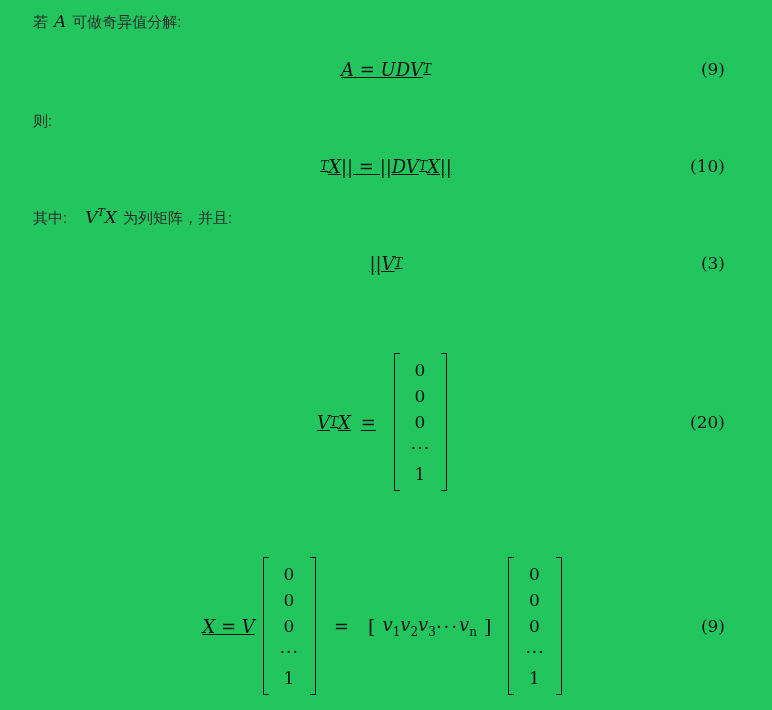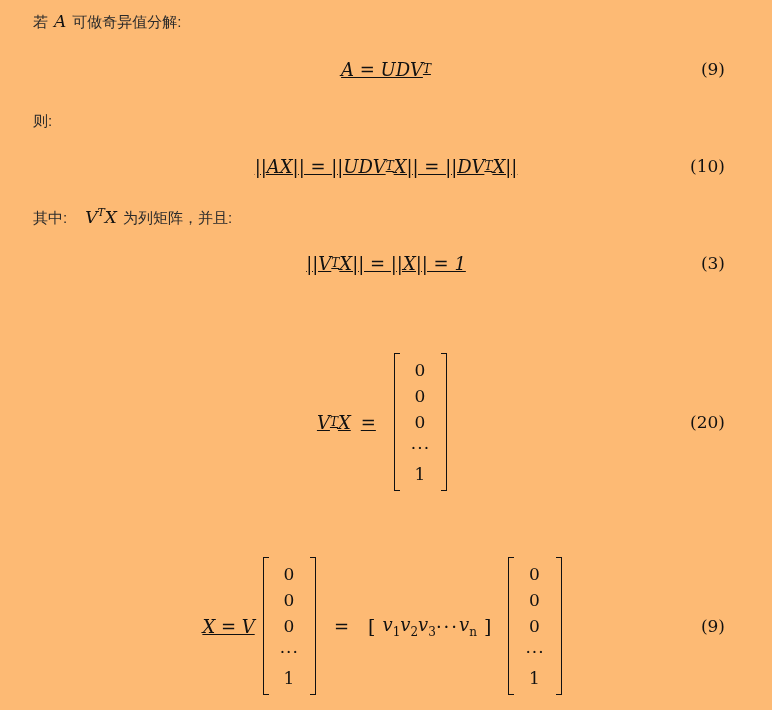--- a/index.html
+++ b/index.html
@@ -2,21 +2,21 @@
 <html><head>
 <meta charset="utf-8">
 <style>
   * { box-sizing: border-box; }
   html, body { margin: 0; padding: 0; }
   body { background: #ffffff; }
   .page {
     position: relative;
     width: 772px;
     height: 710px;
-    background: #fdba74;
+    background: #22c55e;
     color: #2b2b2b;
     font-family: "Liberation Sans", "DejaVu Sans", sans-serif;
     font-size: 15px;
     overflow: hidden;
   }
   .para {
     position: absolute;
     left: 33px;
     margin: 0;
     white-space: nowrap;
@@ -108,38 +108,36 @@
     </span>
     <span class="eq-num">(9)</span>
   </div>
 
   <p class="para" style="top:110px;">
     <span>则:</span>
   </p>
 
   <div class="eq-row" style="top:150px; height:32px;">
     <span class="eq-body">
-      <span>||AX|| = ||UDV</span>
         <sup>T</sup>
         <span>X|| = ||DV</span>
         <sup>T</sup>
         <span>X||</span>
     </span>
     <span class="eq-num">(10)</span>
   </div>
 
   <p class="para" style="top:202px;">
     <span>其中:</span><span class="imath" style="margin-left:18px;"><span>V</span><sup>T</sup><span>X</span></span><span>为列矩阵，并且:</span>
   </p>
 
   <div class="eq-row" style="top:247px; height:32px;">
     <span class="eq-body">
       <span>||V</span>
         <sup>T</sup>
-        <span>X|| = ||X|| = 1</span>
     </span>
     <span class="eq-num">(3)</span>
   </div>
 
 
   <div class="eq-row" style="top:352px; height:140px;">
     <span class="eq-body">
       <span>V</span>
         <sup>T</sup>
         <span>X</span>

